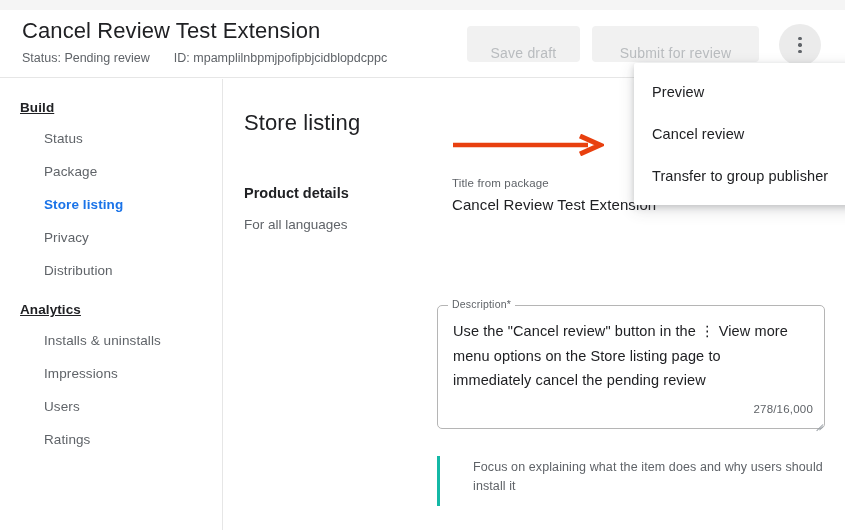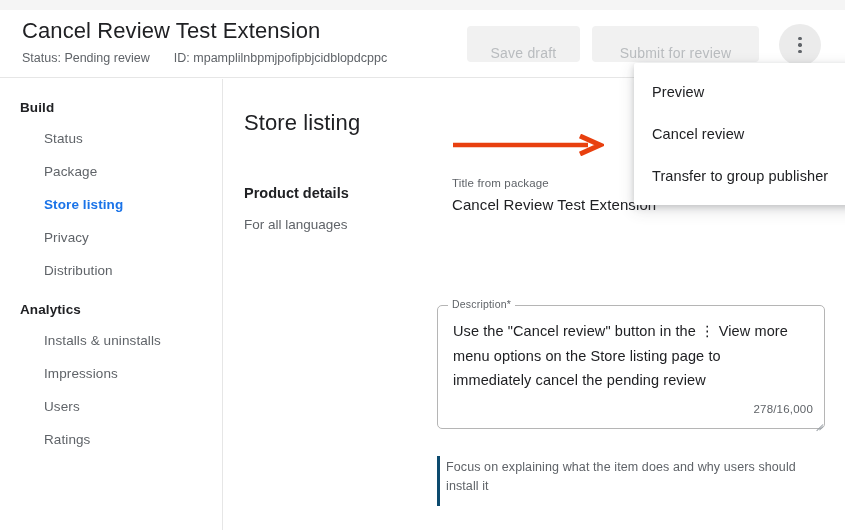--- a/index.html
+++ b/index.html
@@ -109,20 +109,21 @@
     background: #ffffff;
     border-right: 1px solid #e6e6e6;
     padding-top: 14px;
   }
   .nav-section {
     font-size: 13.5px;
     font-weight: bold;
     color: #202124;
     padding: 7px 0 7px 20px;
     letter-spacing: 0.1px;
+    text-decoration: underline;
   }
   .nav-section.analytics { padding-top: 15px; }
   .nav-item {
     font-size: 13.5px;
     color: #5f6368;
     padding: 9px 0 9px 44px;
     letter-spacing: 0.1px;
     cursor: pointer;
     white-space: nowrap;
   }
@@ -255,22 +256,22 @@
   }
   .resize-handle span:nth-child(1) { width: 9px; bottom: 2px; }
   .resize-handle span:nth-child(2) { width: 5px; bottom: 0px; }
 
   
   .callout {
     position: absolute;
     left: 213px;
     top: 377px;
     width: 390px;
-    padding-left: 6px;
-    border-left: 3px solid #0c4a6e;
+    padding-left: 33px;
+    border-left: 3px solid #14b8a6;
     min-height: 50px;
   }
   .callout-text {
     font-size: 12.5px;
     line-height: 19px;
     color: #5f6368;
     padding-top: 2px;
     letter-spacing: 0.1px;
   }
 

